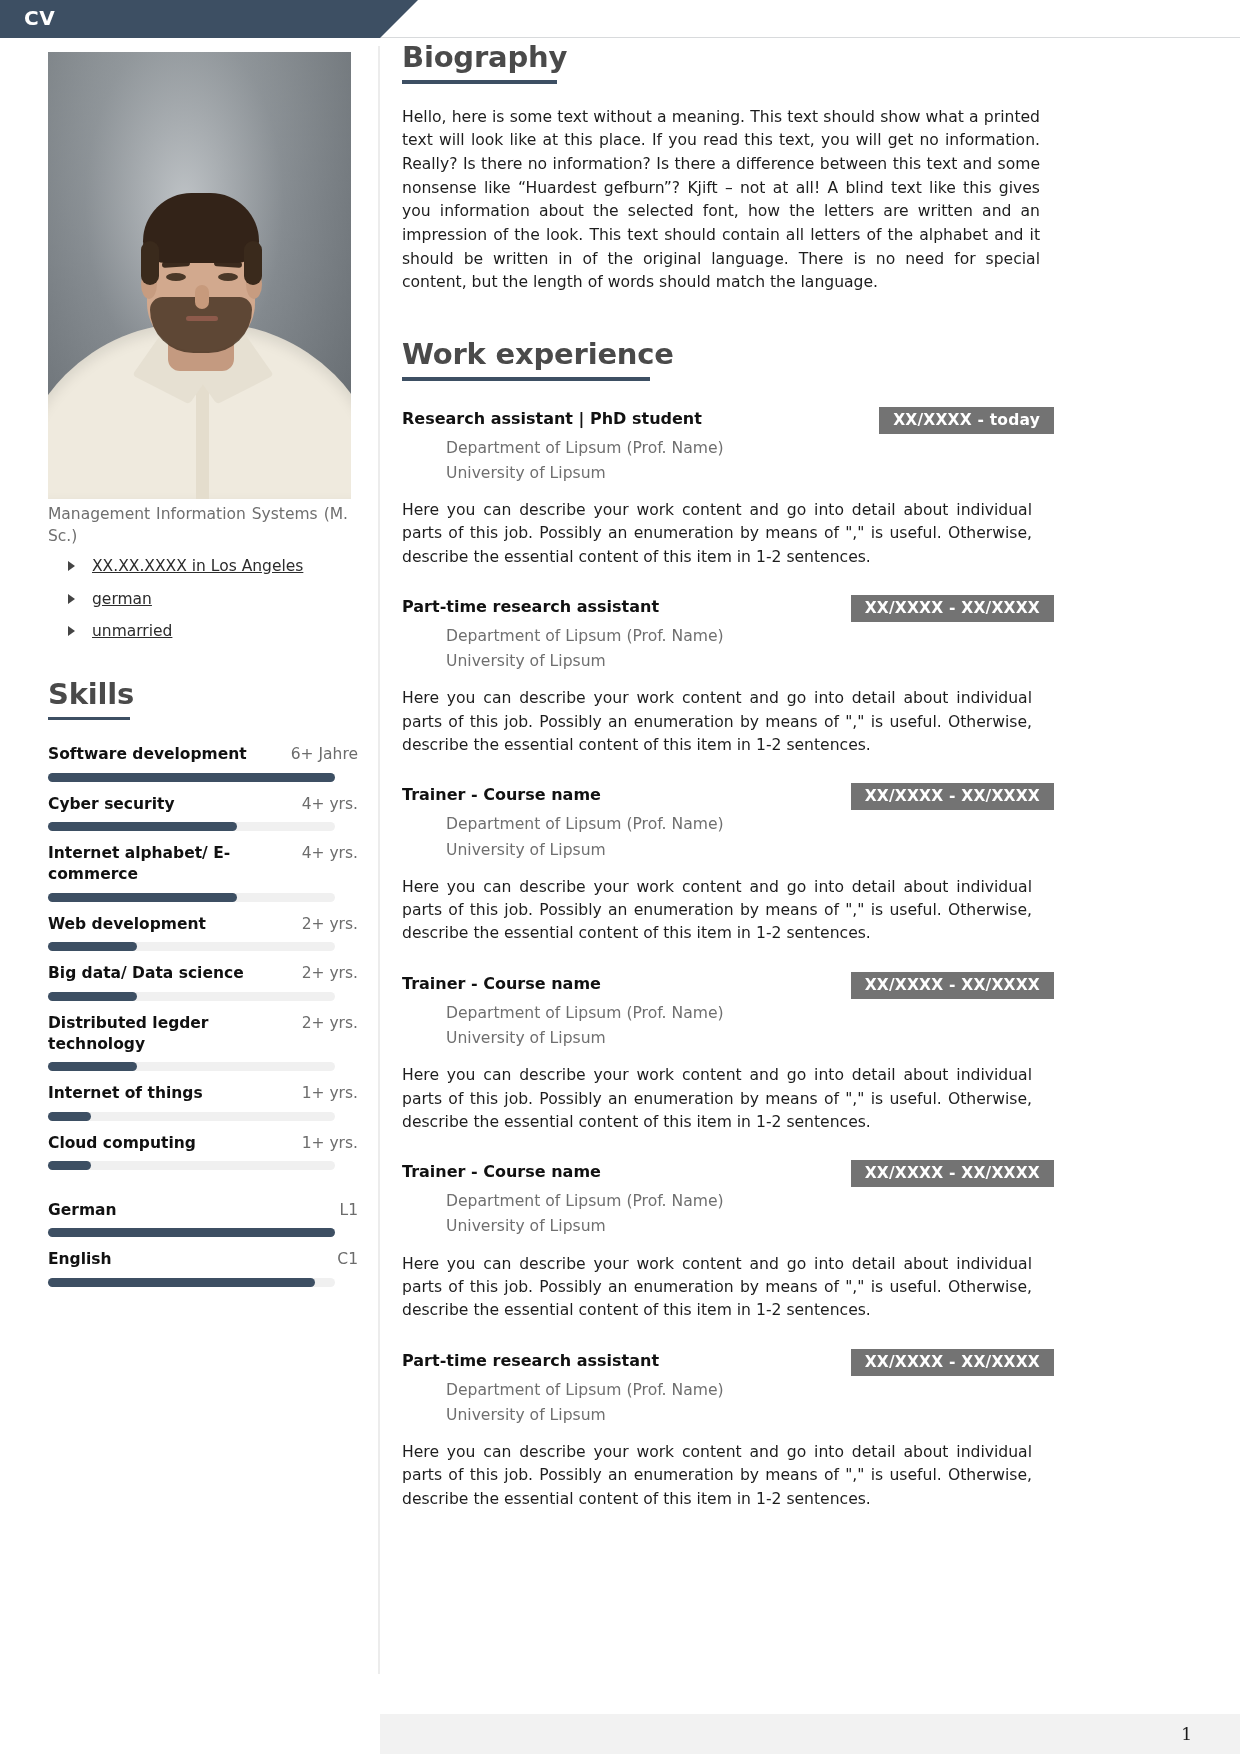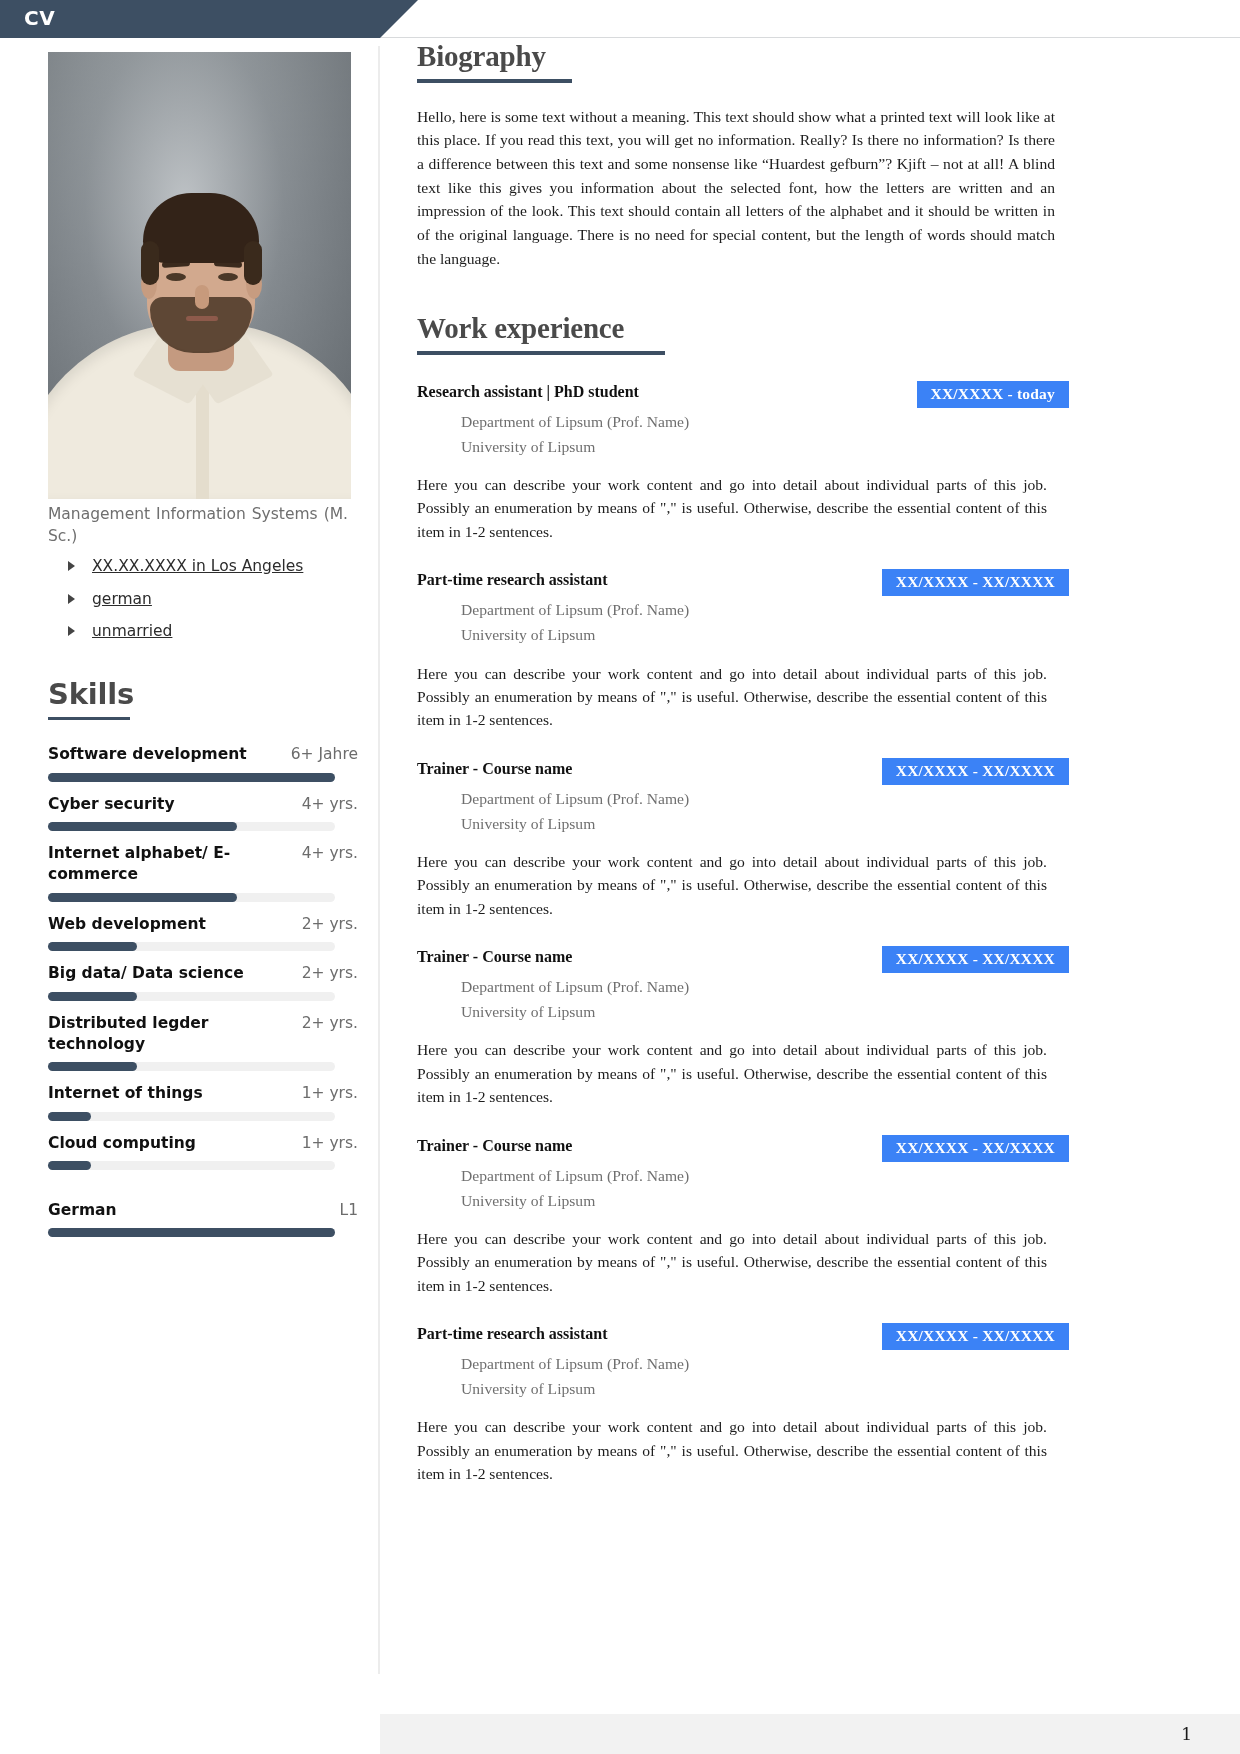--- a/index.html
+++ b/index.html
@@ -76,23 +76,22 @@
   }
   .divider {
     position: absolute;
     top: 46px; left: 378px;
     width: 2px;
     height: 1628px;
     background: #ececec;
   }
   .main {
     position: absolute;
-    top: 40px; left: 417px;
+    top: 40px; left: 402px;
     width: 652px;
-    font-family: Liberation Serif, serif;
   }
 
   
   .photo {
     width: 303px;
     height: 447px;
     position: relative;
     overflow: hidden;
     background: linear-gradient(160deg, #9aa0a3 0%, #7f858a 45%, #6d7378 100%);
   }
@@ -316,21 +315,21 @@
     justify-content: space-between;
     align-items: flex-start;
   }
   .job-title {
     font-size: 16px;
     font-weight: bold;
     color: #111;
     padding-top: 2px;
   }
   .job-date {
-    background: #3b82f6;
+    background: #737373;
     color: #ffffff;
     font-size: 15.5px;
     font-weight: bold;
     padding: 4px 14px 5px;
     white-space: nowrap;
     letter-spacing: 0.2px;
   }
   .job-org {
     font-size: 15.6px;
     color: #6f6f6f;
@@ -478,20 +477,29 @@
         </div>
         <div class="skill" style="margin-top: 30px;">
           <div class="skill-top">
             <div class="skill-name">German</div>
             <div class="skill-years">L1</div>
           </div>
           <div class="bar-track">
             <div class="bar-fill" style="width: 100%;"></div>
           </div>
         </div>
+        <div class="skill">
+          <div class="skill-top">
+            <div class="skill-name">English</div>
+            <div class="skill-years">C1</div>
+          </div>
+          <div class="bar-track">
+            <div class="bar-fill" style="width: 93%;"></div>
+          </div>
+        </div>
       </div>
   </div>
 </div>
 
 <div class="main">
 
   <div class="sec-bio">
     <div class="sec-h">Biography</div>
     <div class="sec-rule"></div>
     <p class="bio-text">Hello, here is some text without a meaning. This text should show what a printed text will look like at this place. If you read this text, you will get no information. Really? Is there no information? Is there a difference between this text and some nonsense like “Huardest gefburn”? Kjift – not at all! A blind text like this gives you information about the selected font, how the letters are written and an impression of the look. This text should contain all letters of the alphabet and it should be written in of the original language. There is no need for special content, but the length of words should match the language.</p>

